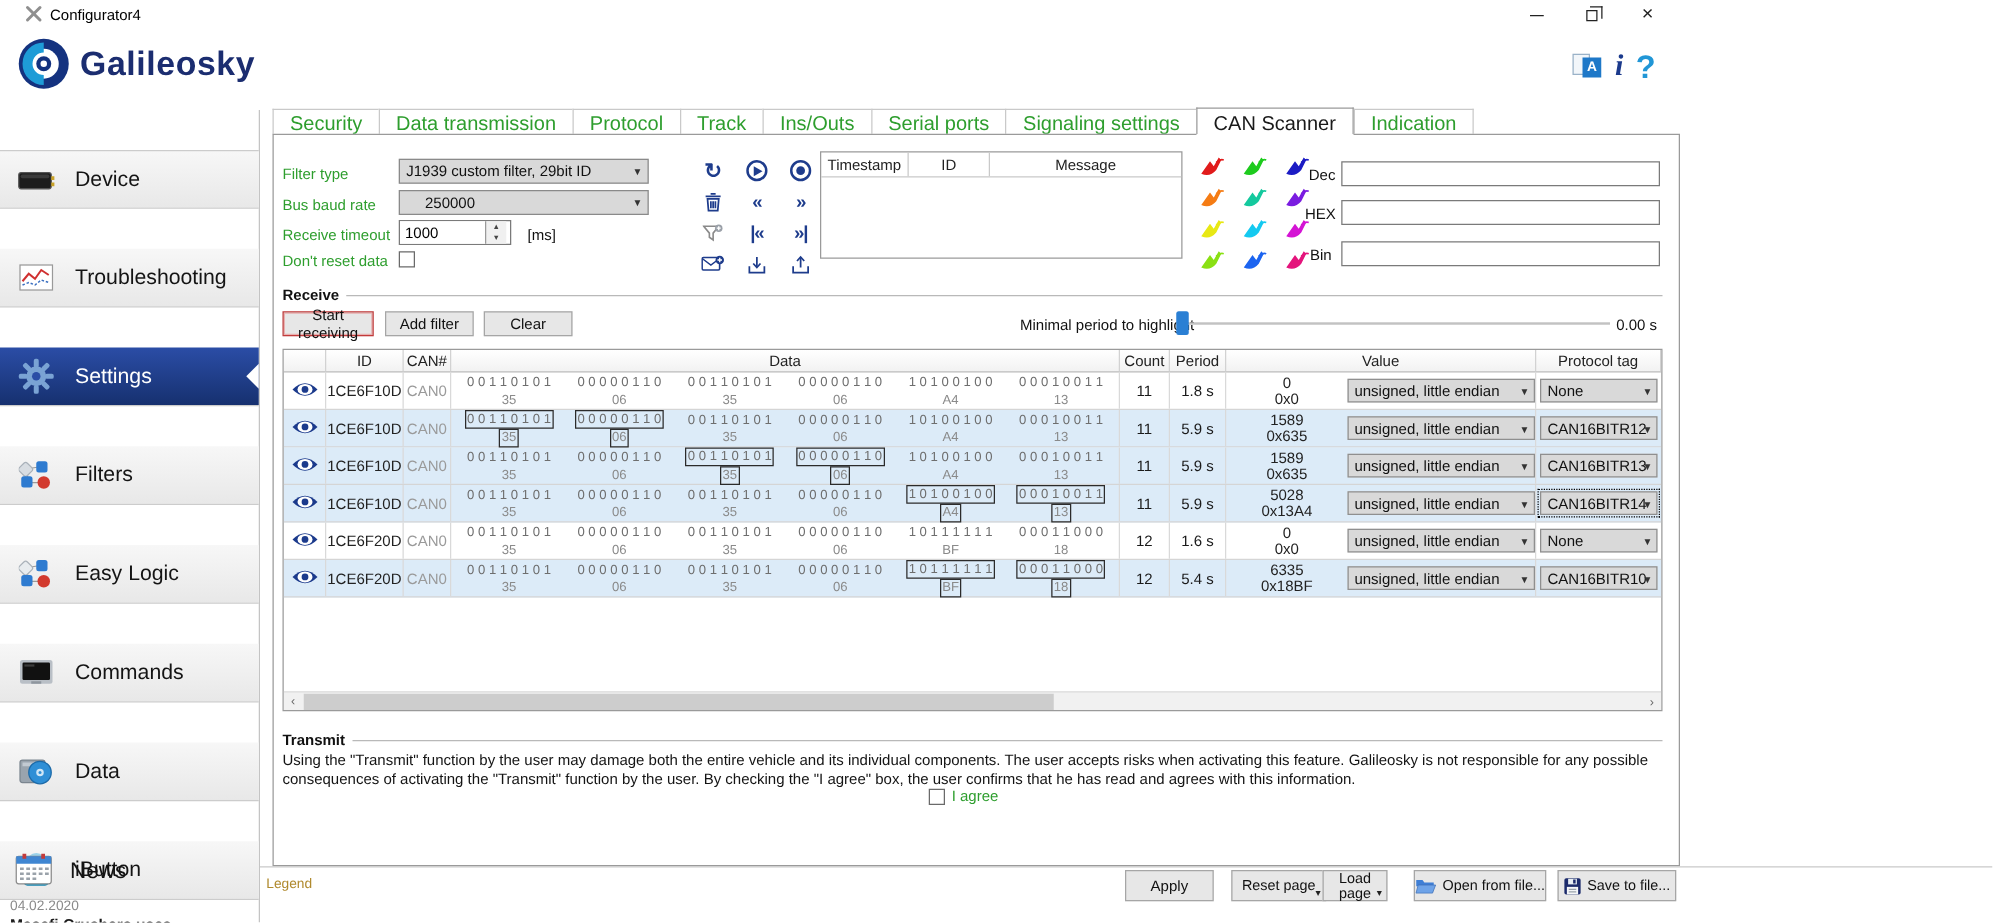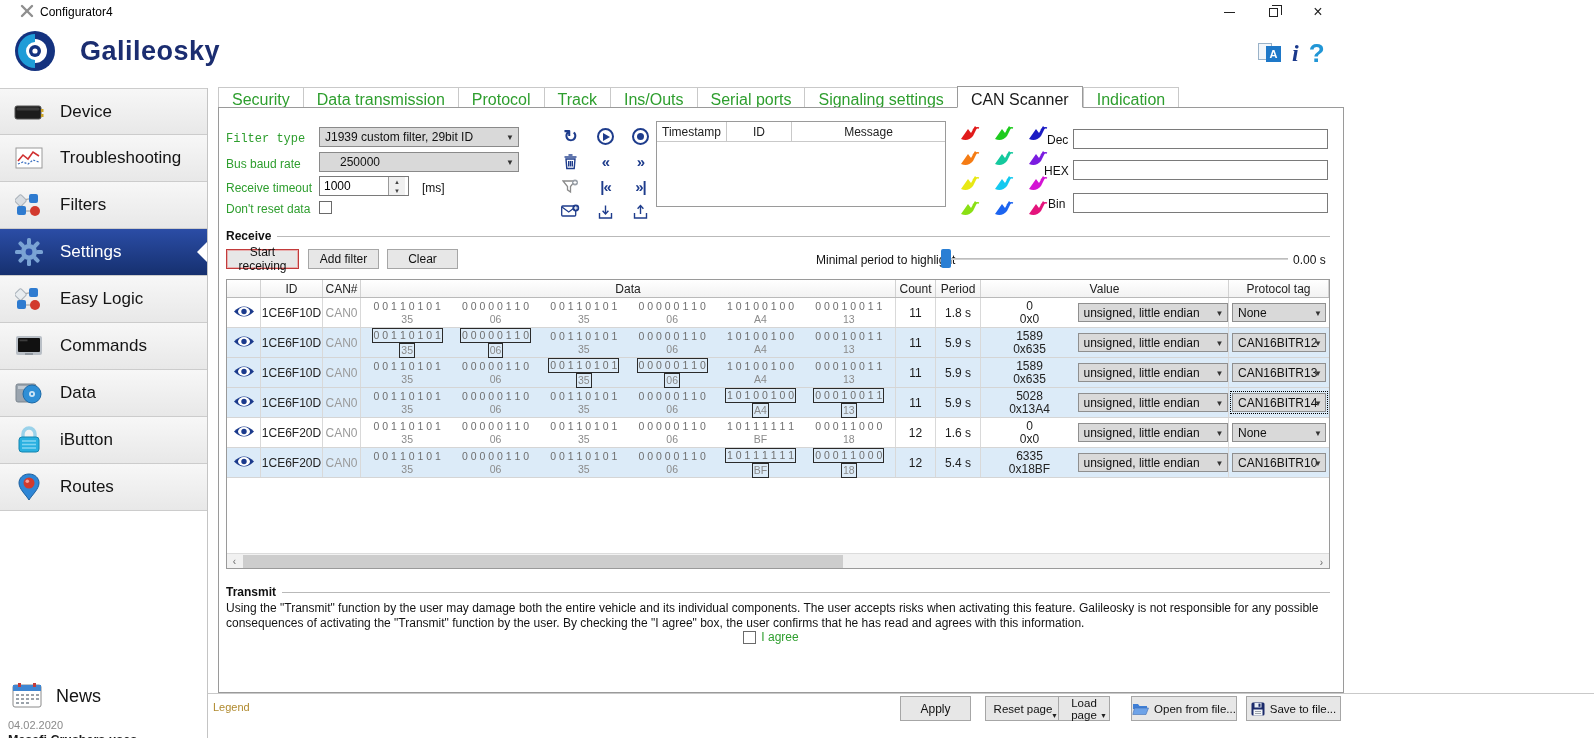--- a/index.html
+++ b/index.html
@@ -12,32 +12,32 @@
   
   .titlebar { position:absolute; left:0; top:0; width:1594px; height:24px; background:#fff; }
   .titlebar .appicon { position:absolute; left:20px; top:4px; }
   .titlebar .title { position:absolute; left:40px; top:5px; font-size:12px; color:#000; }
   .winbtn { position:absolute; top:0; width:34px; height:24px; display:flex; align-items:center; justify-content:center; color:#222; cursor:default; }
   .winbtn.min { left:1212px; } .winbtn.res { left:1256px; } .winbtn.cls { left:1301px; font-size:16px; }
   .minglyph { width:11px; border-top:1px solid #222; display:inline-block; }
   .resglyph { width:9px; height:9px; border:1px solid #222; position:relative; background:#fff; }
   .resglyph:before { content:""; position:absolute; left:2px; top:-4px; width:9px; height:9px; border:1px solid #222; border-left:none; border-bottom:none; }
   
-  .brand { position:absolute; left:14px; top:30px; display:flex; align-items:center; gap:24px; }
+  .brand { position:absolute; left:14px; top:30px; display:flex; align-items:center; gap:8px; }
   .brandname { font-size:27px; font-weight:bold; color:#1b2d70; letter-spacing:0.5px; }
   .hdricons { position:absolute; left:1258px; top:40px; display:flex; align-items:center; gap:10px; }
   .langicon { position:relative; width:24px; height:24px; }
   .langicon .back { position:absolute; left:0; top:2px; width:14px; height:17px; background:#f2f6fa; border:1px solid #9ab2c8; }
   .langicon .front { position:absolute; left:8px; top:5px; width:15px; height:16px; background:#1e78c8; color:#fff; font-size:11px; font-weight:bold; display:flex; align-items:center; justify-content:center; }
   .infoicon { font-family:"Liberation Serif", serif; font-style:italic; font-weight:bold; font-size:24px; color:#1b3a8c; line-height:1; }
   .helpicon { font-size:26px; font-weight:bold; color:#2196d6; line-height:1; }
   
   .sidebar { position:absolute; left:0; top:88px; width:208px; height:650px; background:#fff; border-right:1px solid #c4c4c4; }
   .sbitem { height:47px; display:flex; align-items:center; gap:14px; padding-left:12px;
-    background:linear-gradient(#f7f7f7,#e8e8e8); border-bottom:1px solid #cccccc; position:relative; cursor:pointer; }
+    background:linear-gradient(#f7f7f7,#e8e8e8); border-bottom:1px solid #cccccc; position:relative; cursor:pointer;margin-top:32px; }
   .sbitem:first-child { border-top:1px solid #cccccc; }
   .sbitem .ic { width:34px; display:flex; justify-content:center; }
   .sbitem .lbl { font-size:17px; color:#141414; }
   .sbitem.sel { background:linear-gradient(#2b4da6,#16306f); }
   .sbitem.sel .lbl { color:#fff; }
   .sbitem.sel:after { content:""; position:absolute; right:0; top:50%; margin-top:-10px;
     border-top:10px solid transparent; border-bottom:10px solid transparent; border-right:10px solid #fff; }
   .news { position:absolute; left:0; top:590px; width:200px; padding:4px 8px 0 8px; }
   .newshead { display:flex; align-items:center; gap:14px; padding-left:4px; }
   .newshead .lbl { font-size:18px; color:#141414; }
@@ -182,52 +182,52 @@
   <div class="sbitem">
     <span class="ic">
       <svg width="28" height="22" viewBox="0 0 28 22">
           <rect x="1" y="1" width="26" height="20" fill="#fff" stroke="#9a9a9a"></rect>
           <polyline points="3,14 8,8 13,12 18,5 24,9" fill="none" stroke="#d03030" stroke-width="1.6"></polyline>
           <polyline points="3,17 8,15 13,17 18,13 24,15" fill="none" stroke="#3a6fc0" stroke-width="1.2" stroke-dasharray="2 1.5"></polyline>
         </svg>
     </span>
       <span class="lbl">Troubleshooting</span>
   </div>
-  <div class="sbitem">
-    <span class="ic">
-      <svg width="28" height="24" viewBox="0 0 28 24">
-          <line x1="7" y1="7" x2="20" y2="5" stroke="#9a9a9a"></line>
-          <line x1="7" y1="18" x2="20" y2="18" stroke="#9a9a9a"></line>
-          <line x1="7" y1="7" x2="7" y2="18" stroke="#9a9a9a"></line>
-          <rect x="14" y="1" width="9" height="9" rx="2" fill="#2e7bd0"></rect>
-          <rect x="1" y="3" width="9" height="9" rx="2" fill="#d8dde2" stroke="#aab2ba" transform="rotate(45 5.5 7.5)"></rect>
-          <rect x="2" y="13" width="9" height="9" rx="2" fill="#2e7bd0"></rect>
-          <circle cx="20" cy="18" r="5" fill="#d23a2e"></circle>
-        </svg>
-    </span>
-      <span class="lbl">Filters</span>
-  </div>
   <div class="sbitem sel">
     <span class="ic">
       <svg width="30" height="30" viewBox="0 0 30 30">
           <g fill="#7aa3d4">
             <rect x="13" y="1" width="4" height="7" rx="1.5"></rect>
             <rect x="13" y="22" width="4" height="7" rx="1.5"></rect>
             <rect x="1" y="13" width="7" height="4" rx="1.5"></rect>
             <rect x="22" y="13" width="7" height="4" rx="1.5"></rect>
             <rect x="13" y="1" width="4" height="7" rx="1.5" transform="rotate(45 15 15)"></rect>
             <rect x="13" y="22" width="4" height="7" rx="1.5" transform="rotate(45 15 15)"></rect>
             <rect x="1" y="13" width="7" height="4" rx="1.5" transform="rotate(45 15 15)"></rect>
             <rect x="22" y="13" width="7" height="4" rx="1.5" transform="rotate(45 15 15)"></rect>
             <circle cx="15" cy="15" r="8"></circle>
           </g>
           <circle cx="15" cy="15" r="3.4" fill="#2b4da6"></circle>
         </svg>
     </span>
       <span class="lbl">Settings</span>
+  </div>
+  <div class="sbitem">
+    <span class="ic">
+      <svg width="28" height="24" viewBox="0 0 28 24">
+          <line x1="7" y1="7" x2="20" y2="5" stroke="#9a9a9a"></line>
+          <line x1="7" y1="18" x2="20" y2="18" stroke="#9a9a9a"></line>
+          <line x1="7" y1="7" x2="7" y2="18" stroke="#9a9a9a"></line>
+          <rect x="14" y="1" width="9" height="9" rx="2" fill="#2e7bd0"></rect>
+          <rect x="1" y="3" width="9" height="9" rx="2" fill="#d8dde2" stroke="#aab2ba" transform="rotate(45 5.5 7.5)"></rect>
+          <rect x="2" y="13" width="9" height="9" rx="2" fill="#2e7bd0"></rect>
+          <circle cx="20" cy="18" r="5" fill="#d23a2e"></circle>
+        </svg>
+    </span>
+      <span class="lbl">Filters</span>
   </div>
   <div class="sbitem">
     <span class="ic">
       <svg width="28" height="24" viewBox="0 0 28 24">
           <line x1="7" y1="7" x2="20" y2="5" stroke="#9a9a9a"></line>
           <line x1="7" y1="18" x2="20" y2="18" stroke="#9a9a9a"></line>
           <line x1="7" y1="7" x2="7" y2="18" stroke="#9a9a9a"></line>
           <rect x="14" y="1" width="9" height="9" rx="2" fill="#2e7bd0"></rect>
           <rect x="1" y="3" width="9" height="9" rx="2" fill="#e8ecef" stroke="#aab2ba" transform="rotate(45 5.5 7.5)"></rect>
           <rect x="2" y="13" width="9" height="9" rx="2" fill="#2e7bd0"></rect>
@@ -322,21 +322,21 @@
     <div class="tab">Track</div>
     <div class="tab">Ins/Outs</div>
     <div class="tab">Serial ports</div>
     <div class="tab">Signaling settings</div>
     <div class="tab active">CAN Scanner</div>
     <div class="tab">Indication</div>
   </div>
 
 <div class="panel">
 
-  <span class="glabel" style="left:7px; top:24px;font-family:Liberation Mono, monospace;">Filter type</span>
+  <span class="glabel" style="left:7px; top:24px;">Filter type</span>
   <div class="dropdown" style="left:100px; top:19px; width:200px;">
     <span>J1939 custom filter, 29bit ID</span>
       <span class="arr">▼</span>
   </div>
   <span class="glabel" style="left:7px; top:49px;">Bus baud rate</span>
   <div class="dropdown" style="left:100px; top:44px; width:200px;padding-left:20px;">
     <span>250000</span>
       <span class="arr">▼</span>
   </div>
   <span class="glabel" style="left:7px; top:73px;">Receive timeout</span>

